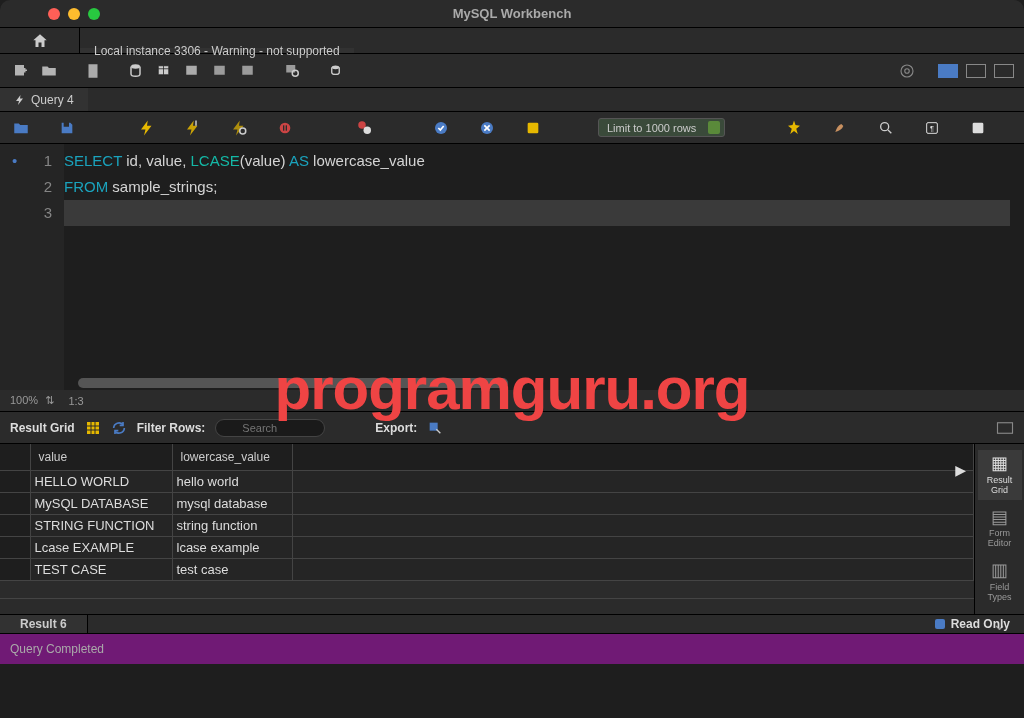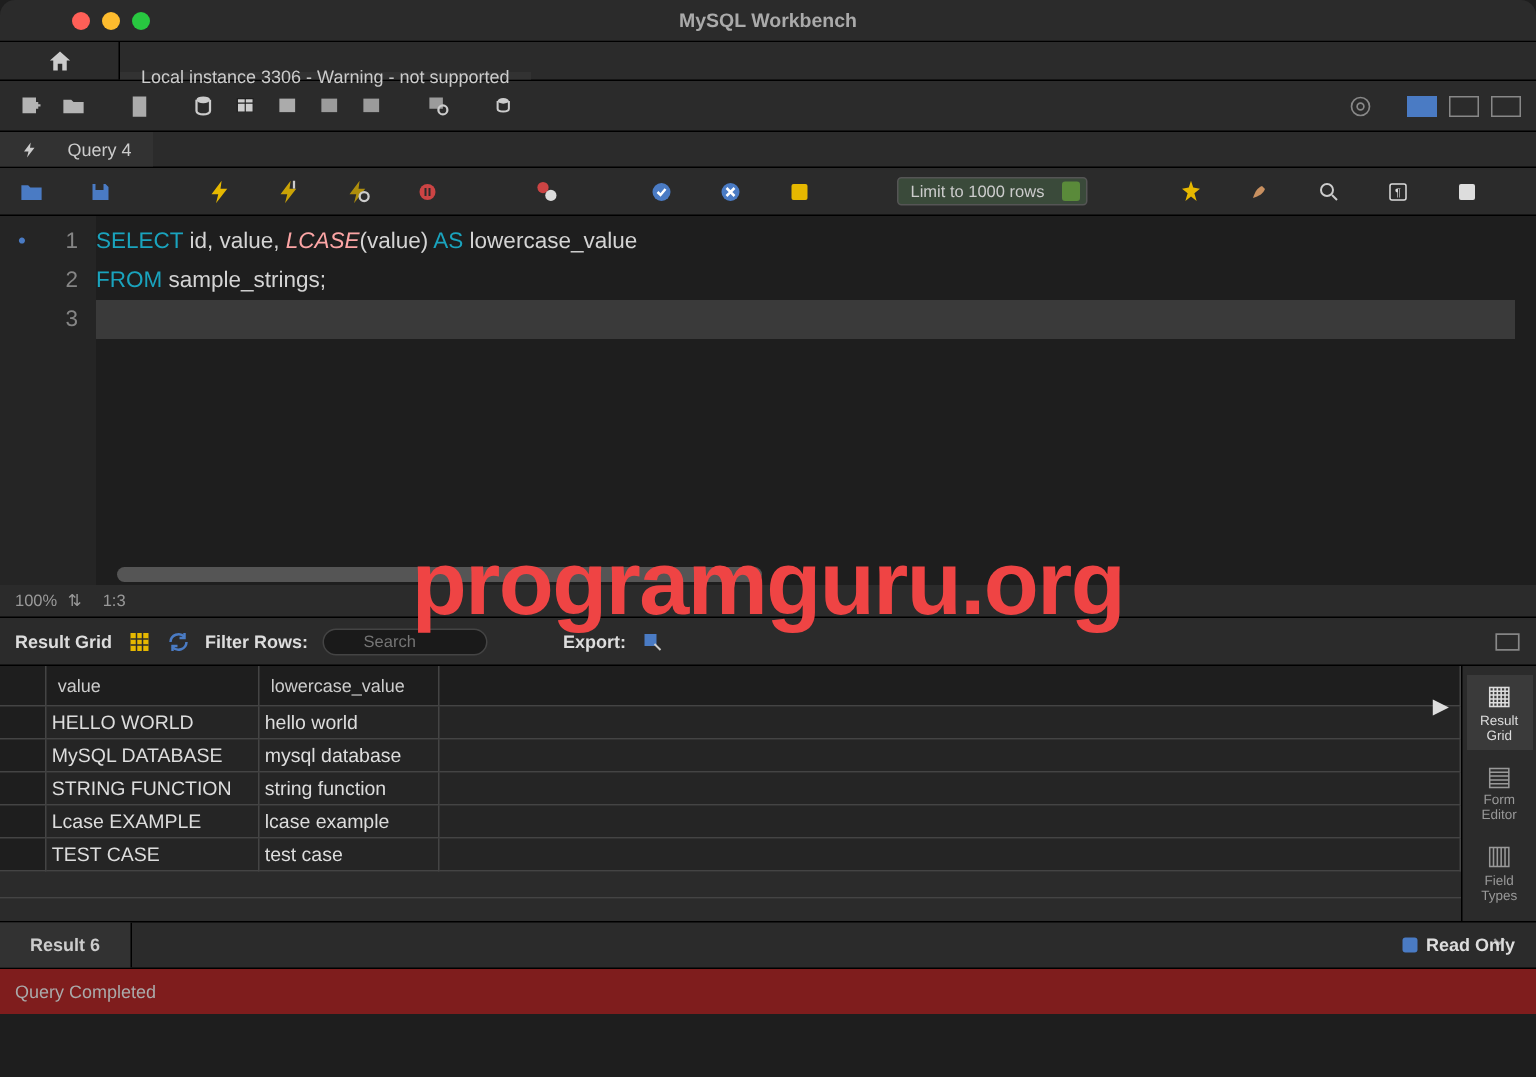--- a/index.html
+++ b/index.html
@@ -22,36 +22,36 @@
 
 .main-toolbar { height: 34px; background: #2b2b2b; display: flex; align-items: center; padding: 0 10px; gap: 10px; border-bottom: 1px solid #000; }
 .main-toolbar .spacer { flex: 1; }
 .tb-icon { width: 22px; height: 22px; display: flex; align-items: center; justify-content: center; cursor: pointer; }
 .tb-group { display: flex; gap: 6px; align-items: center; }
 .panel-btn { width: 20px; height: 14px; border: 1px solid #888; display: inline-block; margin-left: 2px; }
 .panel-btn.active { background: #4a7bc4; border-color: #4a7bc4; }
 
 
 .query-tabs { height: 24px; background: #2b2b2b; display: flex; align-items: stretch; border-bottom: 1px solid #000; }
-.query-tab { background: #323232; padding: 0 14px; display: flex; align-items: center; gap: 19px; font-size: 12px; }
+.query-tab { background: #323232; padding: 0 14px; display: flex; align-items: center; gap: 5px; font-size: 12px; }
 
 
 .editor-toolbar { height: 32px; background: #2b2b2b; display: flex; align-items: center; padding: 0 10px; gap: 24px; border-bottom: 1px solid #000; }
 .limit-select { background: #3a4a3a; color: #ccc; border: 1px solid #555; font-size: 11px; padding: 2px 28px 2px 8px; border-radius: 3px; position: relative; height: 19px; display: flex; align-items: center; }
 .limit-select::after { content: ''; position: absolute; right: 4px; top: 2px; width: 12px; height: 13px; background: #5a8a3a; border-radius: 2px; }
 
 
 .editor { background: #1e1e1e; height: 246px; display: flex; font-family: 'SF Mono', Monaco, Consolas, monospace; font-size: 15px; position: relative; }
 .gutter { width: 64px; background: #252525; color: #858585; text-align: right; padding-right: 12px; padding-top: 4px; line-height: 26px; }
 .gutter .ln { position: relative; }
 .gutter .dot::after { content: '•'; color: #4a7bc4; position: absolute; left: 12px; }
 .code { padding-top: 4px; line-height: 26px; color: #d4d4d4; flex: 1; position: relative; }
 .code .line3 { background: #3a3a3a; height: 26px; margin-right: 14px; }
 .kw { color: #1aa3bd; }
-.fn { color: #fca5a5; font-style: italic; }
+.fn { color: #14b8a6; }
 .pn { color: #d4d4d4; }
 .code .scroll-h { position: absolute; bottom: 2px; left: 14px; width: 430px; height: 10px; background: #555; border-radius: 5px; }
 
 
 .zoom-bar { height: 22px; background: #2b2b2b; display: flex; align-items: center; padding: 0 10px; font-size: 11px; color: #999; gap: 14px; border-bottom: 1px solid #000; }
 .zoom-bar .stepper { display: inline-block; margin-left: 4px; }
 
 
 .result-toolbar { height: 32px; background: #2b2b2b; display: flex; align-items: center; padding: 0 10px; font-size: 12px; gap: 10px; border-bottom: 1px solid #000; font-weight: 600; color: #ddd; }
 .result-toolbar .lbl { font-weight: 700; }
@@ -70,28 +70,28 @@
 
 table.rg { border-collapse: collapse; font-size: 13px; color: #ddd; width: 100%; }
 table.rg th { text-align: left; font-weight: 400; padding: 6px 8px; background: #1e1e1e; border-bottom: 1px solid #444; border-right: 1px solid #444; font-size: 12px; color: #ccc; }
 table.rg td { padding: 3px 4px; border-bottom: 1px solid #444; border-right: 1px solid #444; background: #252525; }
 table.rg th:first-child, table.rg td:first-child { width: 30px; background: #1e1e1e; }
 table.rg th:nth-child(2), table.rg td:nth-child(2) { width: 142px; }
 table.rg th:nth-child(3), table.rg td:nth-child(3) { width: 120px; }
 table.rg tr.blank td { background: #2b2b2b; height: 18px; border-right: none; }
 
 
-.result-footer { height: 32px; background: #2b2b2b; display: flex; align-items: center; border-top: 1px solid #000; border-bottom: 1px solid #000; font-size: 12px; }
+.result-footer { height: 20px; background: #2b2b2b; display: flex; align-items: center; border-top: 1px solid #000; border-bottom: 1px solid #000; font-size: 12px; }
 .result-footer .rtab { padding: 0 20px; height: 100%; display: flex; align-items: center; background: #323232; border-right: 1px solid #000; font-weight: 600; }
 .result-footer .spacer { flex: 1; }
 .result-footer .readonly { padding-right: 14px; color: #ddd; display: flex; align-items: center; gap: 6px; font-weight: 600; }
 .ro-dot { width: 10px; height: 10px; background: #4a7bc4; border-radius: 2px; display: inline-block; }
 
 
-.statusbar { height: 30px; background: #7f1d1d; display: flex; align-items: center; padding: 0 10px; font-size: 12px; color: #aaa; }
+.statusbar { height: 30px; background: #701a75; display: flex; align-items: center; padding: 0 10px; font-size: 12px; color: #aaa; }
 
 
 .watermark { position: absolute; top: 354px; left: 50%; transform: translateX(-50%); font-size: 60px; font-weight: 800; color: #ef4444; letter-spacing: -1px; pointer-events: none; z-index: 5; white-space: nowrap; }
 
 
 svg { display: block; }
 .ico-svg { width: 18px; height: 18px; }
 </style>
 </head>
 <body>

